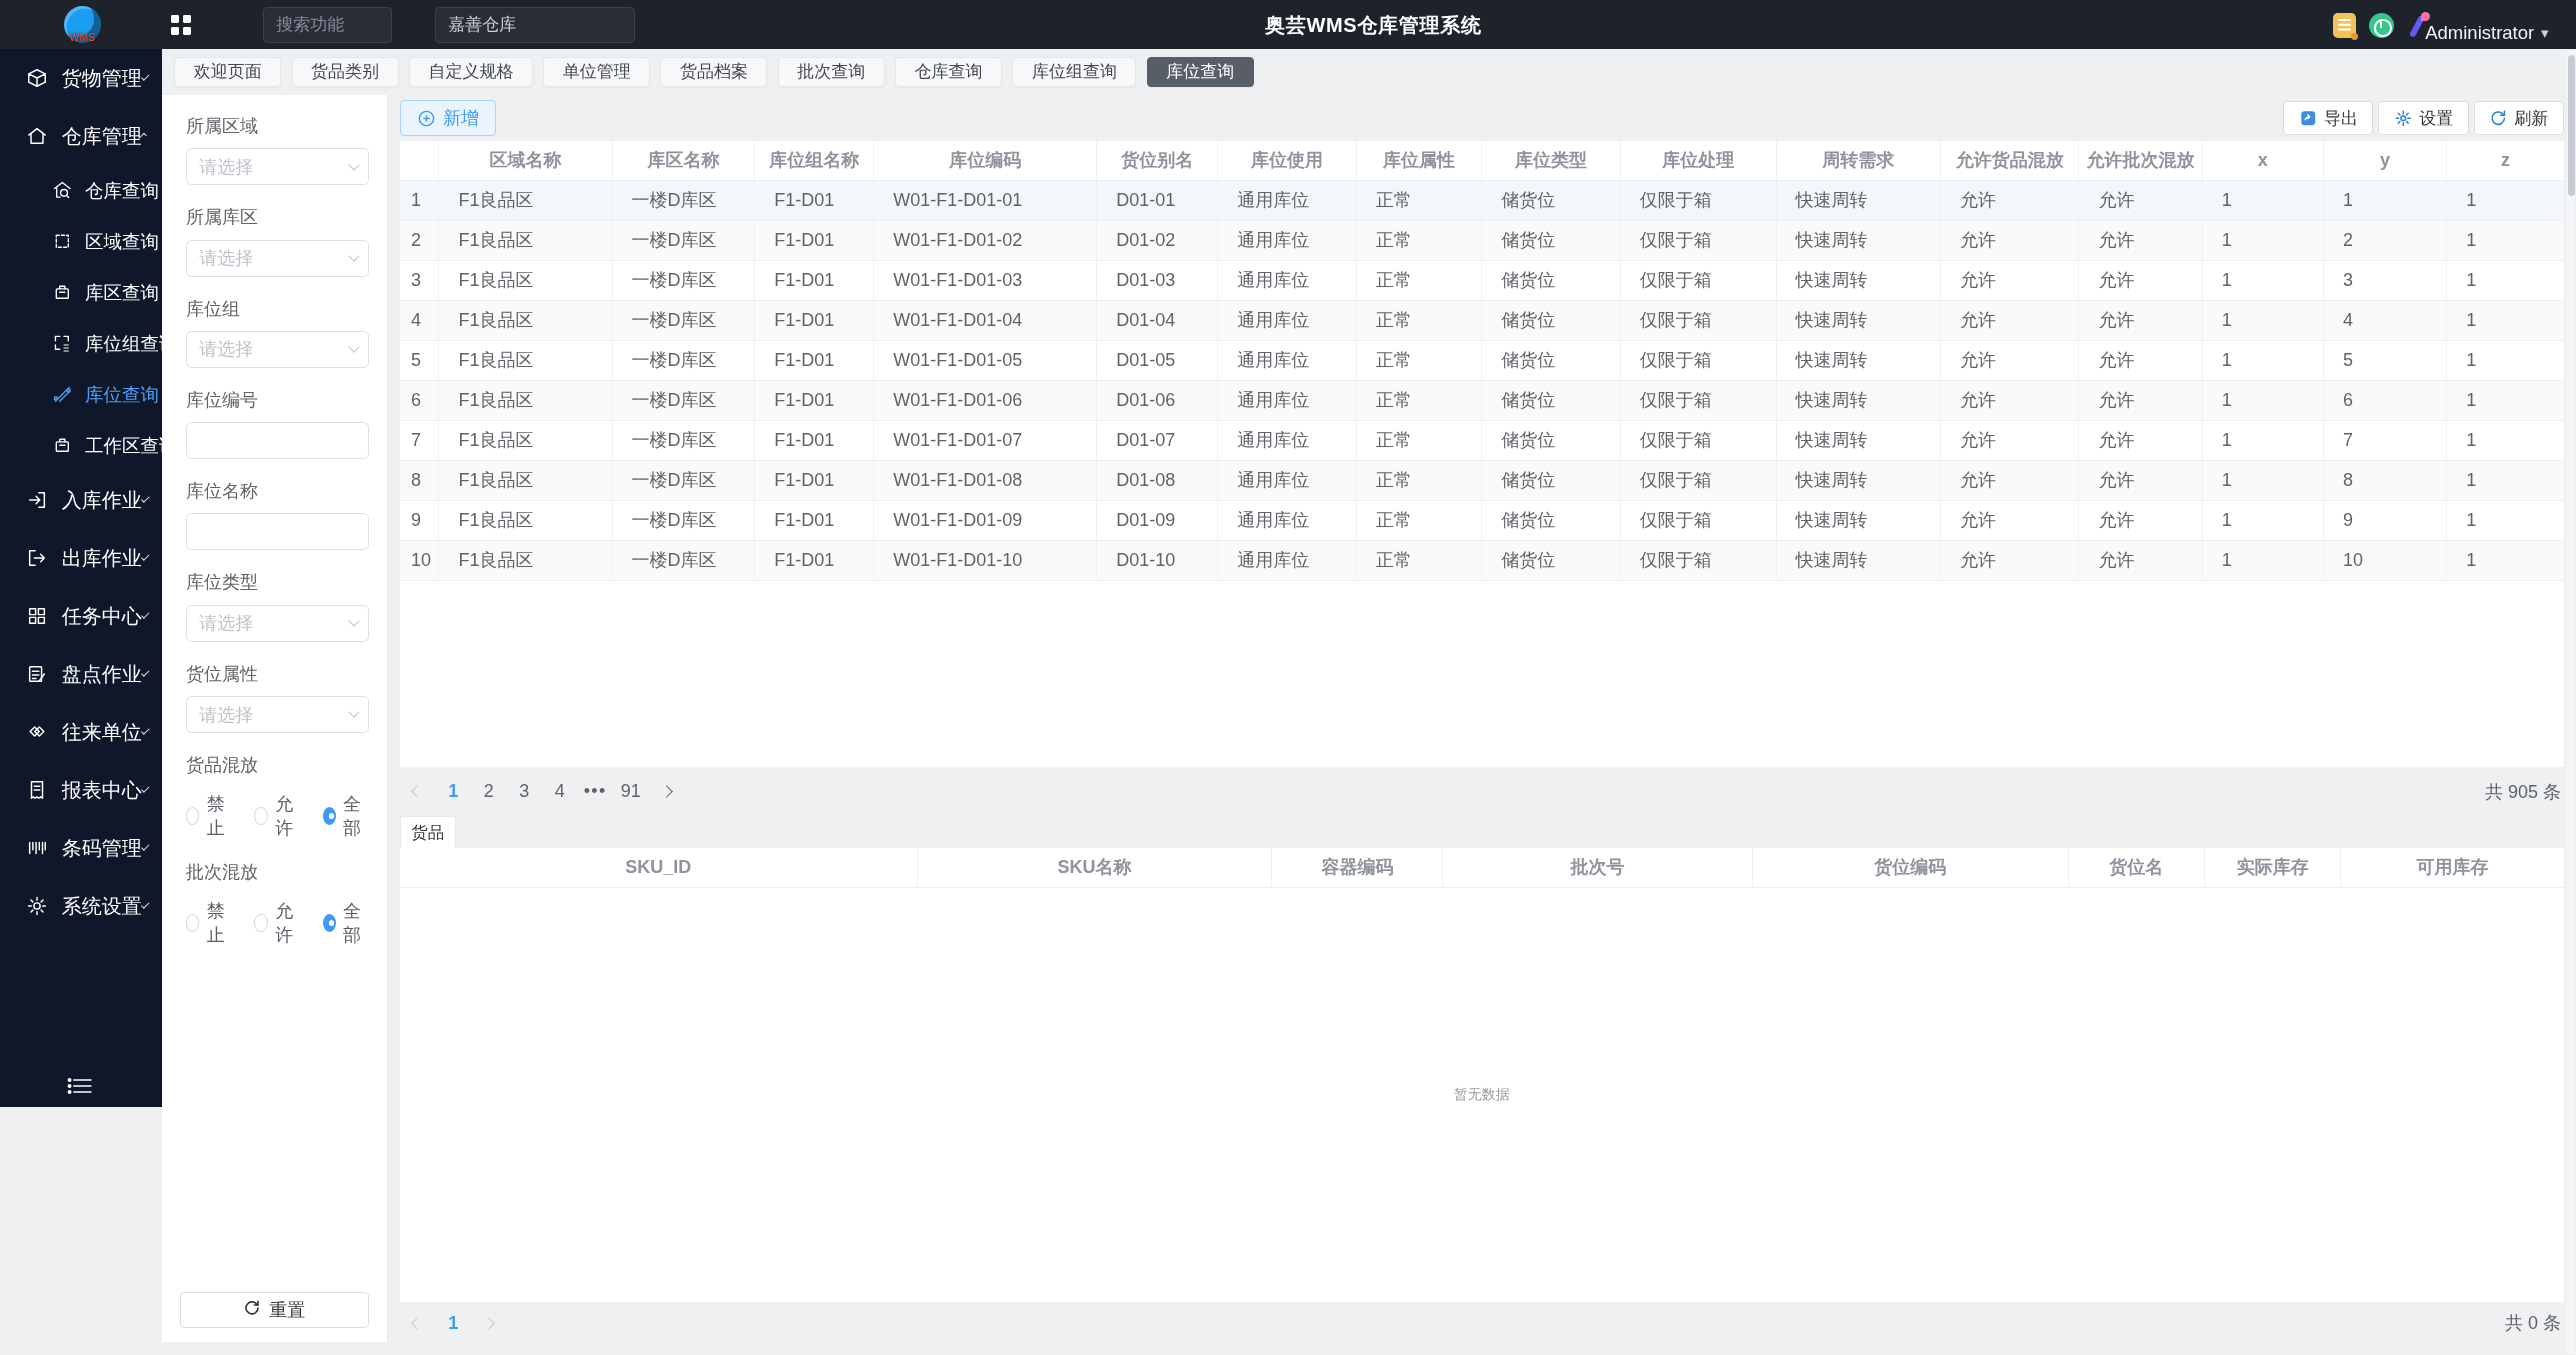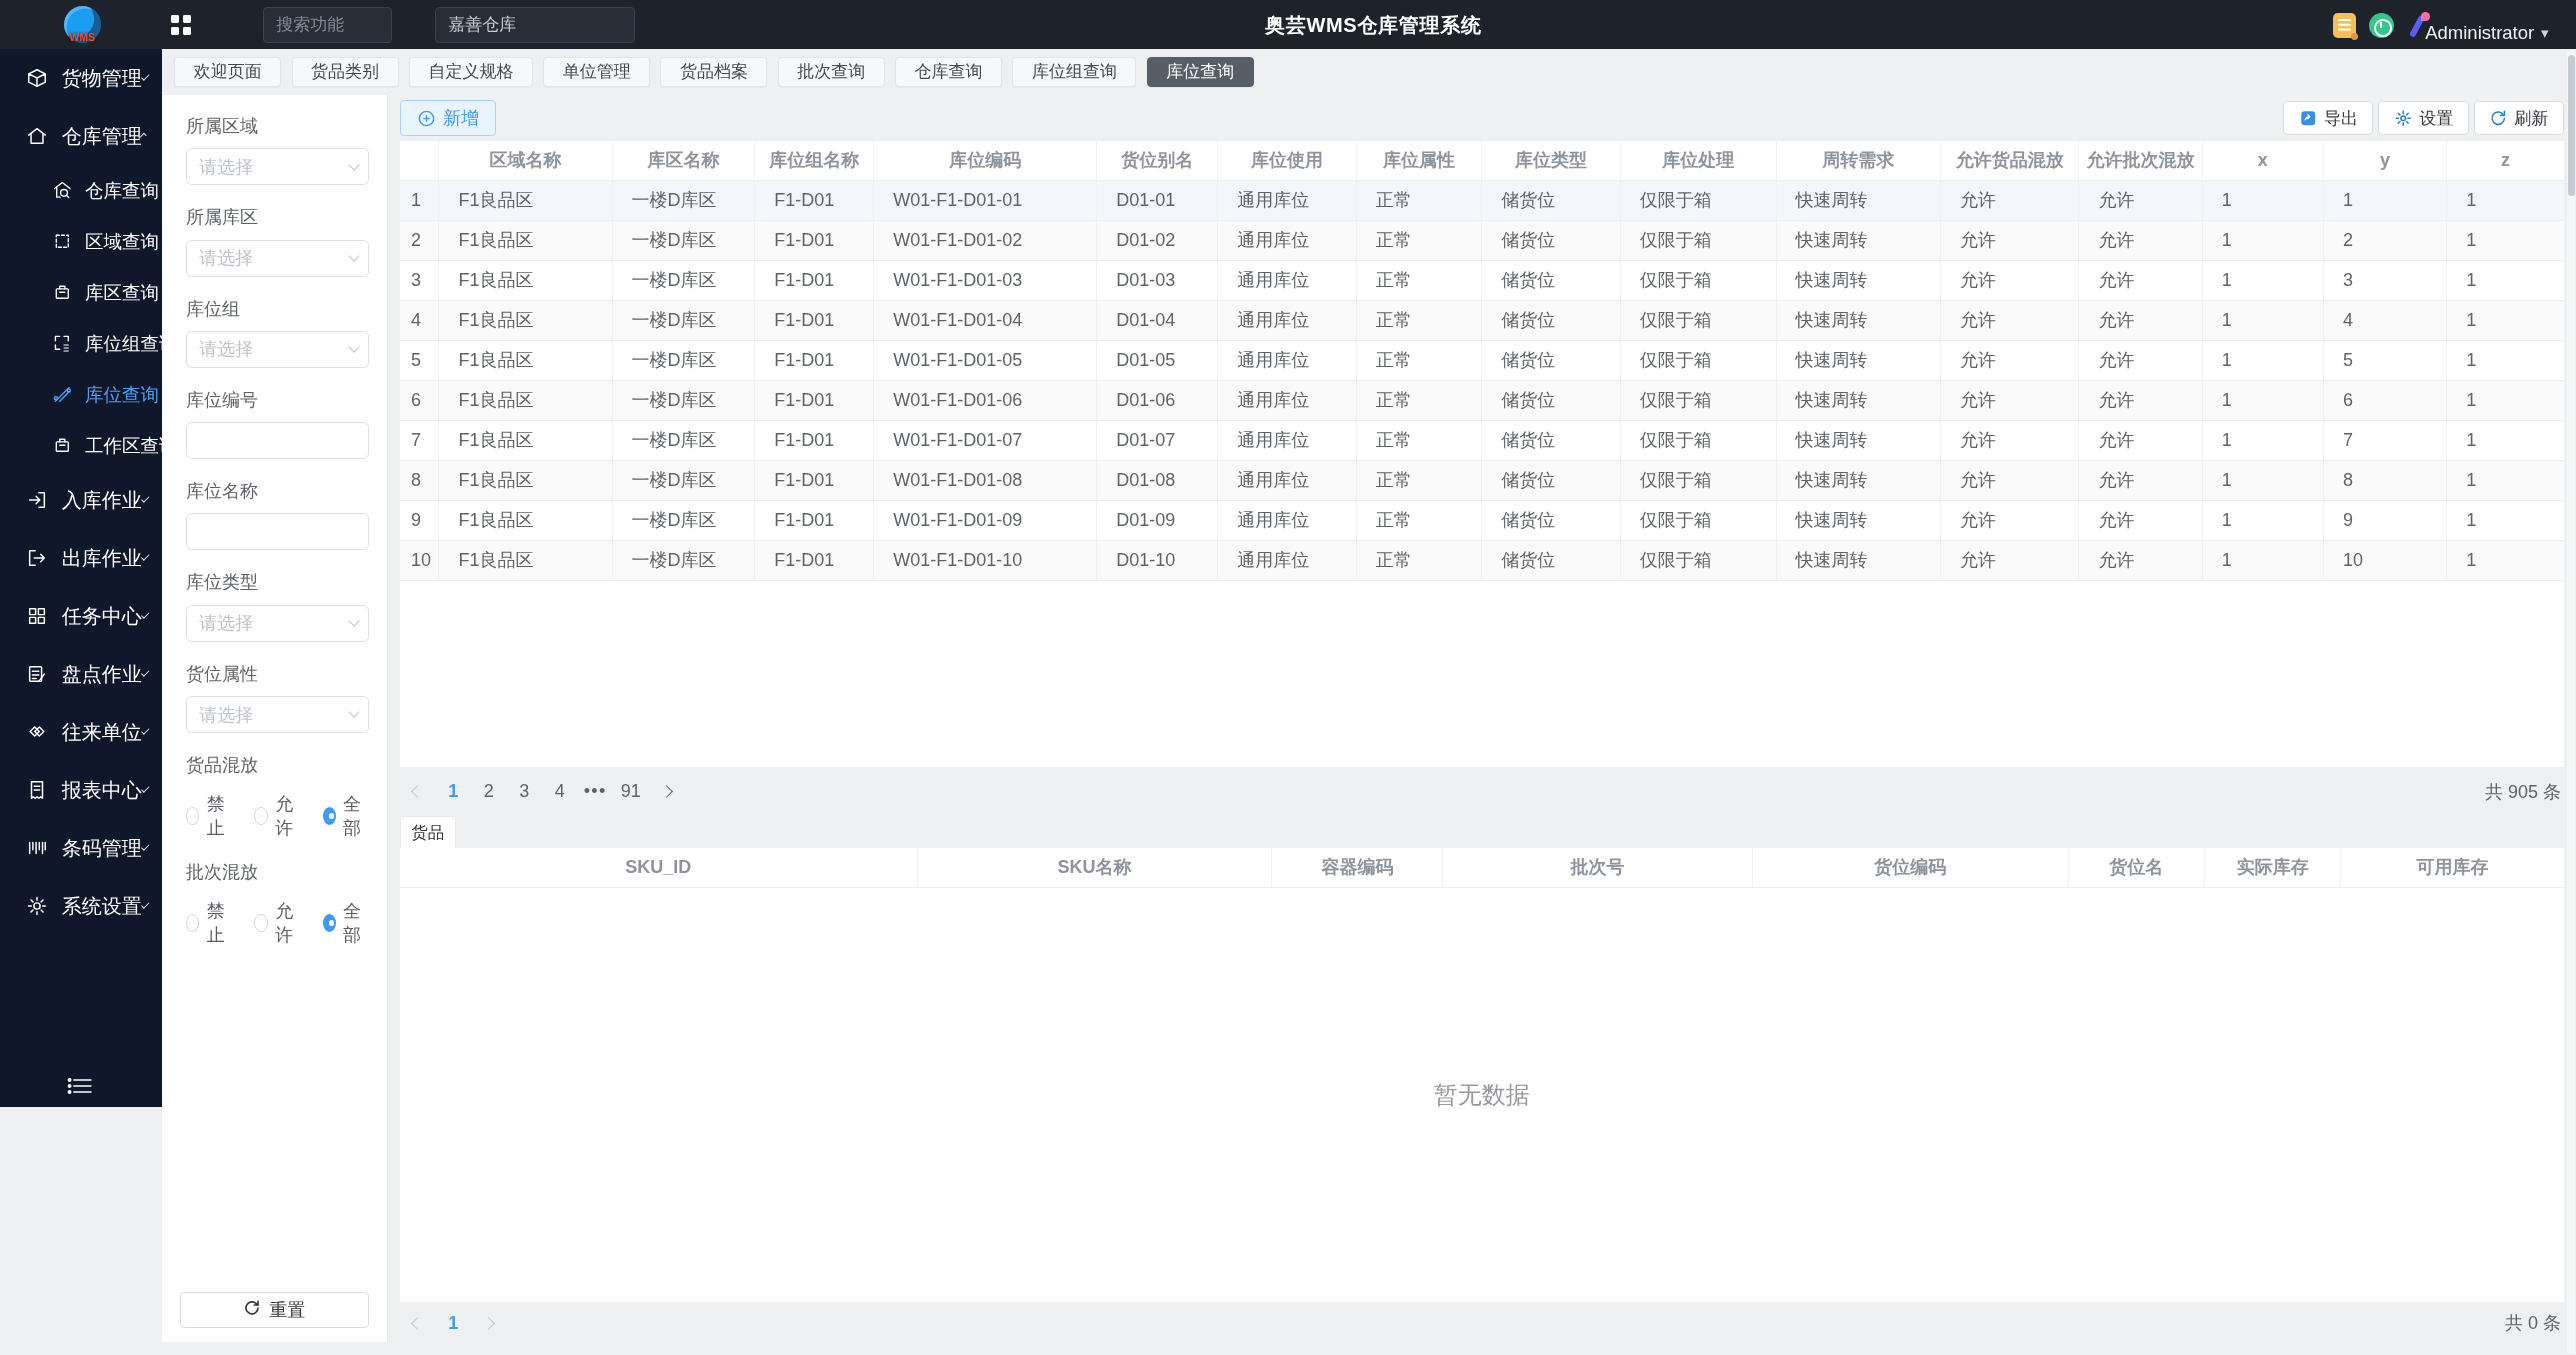--- a/index.html
+++ b/index.html
@@ -4,21 +4,21 @@
 <style>
   * { margin:0; padding:0; box-sizing:border-box; }
   html,body { width:2576px; height:1355px; overflow:hidden; }
   body { font-family:"Liberation Sans","DejaVu Sans",sans-serif; background:#eef0f2; position:relative; }
 
   
   .topbar { position:absolute; left:0; top:0; width:2576px; height:49px; background:#1e222b; z-index:30; }
   .logo { position:absolute; left:64px; top:6.2px; width:37px; height:37px; border-radius:50%;
           background:#1b9ef2; box-shadow:inset -6.9px -5.5px 0 rgba(10,20,40,.45), inset 2.7px 2.7px 0 rgba(255,255,255,.25); }
   .logo-wms { position:absolute; left:50%; bottom:0px; transform:translateX(-50%);
-          font-size:10.3px; font-weight:bold; color:#ff4d2e; letter-spacing:0.3px; text-shadow:0 0 2.7px #10131a; }
+          font-size:10.3px; font-weight:normal; color:#ff4d2e; letter-spacing:0.3px; text-shadow:0 0 2.7px #10131a; }
   .apps-icon { position:absolute; left:171px; top:15px; display:grid; grid-template-columns:8.2px 8.2px; grid-auto-rows:8.2px; gap:3.4px; }
   .apps-icon span { background:#fff; border-radius:1.4px; }
   .tb-input { position:absolute; top:6.9px; height:36px; background:#282d37; border:0.7px solid #3a4150; border-radius:4.1px;
           color:#c9ced6; font-size:17px; padding:0 12.3px; outline:none; }
   .tb-input::placeholder { color:#868c98; }
   .tb-search { left:263px; width:129px; }
   .tb-wh { left:435px; width:200px; }
   .tb-title { position:absolute; left:1265px; top:50%; transform:translateY(-50%); color:#fff; font-size:20px; font-weight:bold; letter-spacing:0.7px; }
   .tray { position:absolute; right:145px; top:12.3px; display:flex; gap:12.3px; align-items:center; }
   .tray-note { width:23px; height:25px; background:#f2c259; border-radius:4.8px; position:relative; }
@@ -107,21 +107,21 @@
   .pg-chev.right { transform:rotate(-135deg); }
   .pg.dim .pg-chev { border-color:#c2c6cd; }
   .pg.dots { letter-spacing:1.4px; color:#5f6368; }
   .pager-total { font-size:18px; color:#5f6368; }
 
   .detail-tabs { height:32px; display:flex; align-items:flex-end; }
   .dtab { height:32px; background:#fff; border:0.7px solid #e6e8ec; border-bottom:none; border-radius:4.1px 4.1px 0 0;
          display:flex; align-items:center; padding:0 10.3px; font-size:16.5px; color:#33353a; cursor:pointer; }
   .detail-card { background:#fff; height:454px; display:flex; flex-direction:column; }
   .empty-wrap { flex:1; display:flex; align-items:center; justify-content:center; }
-  .empty-text { font-size:24px; color:#97999e; }
+  .empty-text { font-size:14px; color:#97999e; }
 
   
   .vscroll { position:absolute; right:0.7px; top:51px; width:8.2px; height:1303px; background:#f5f6f8; z-index:40; }
   .vscroll .thumb { width:6.9px; margin:4.1px auto 0; height:141px; background:#c6cad1; border-radius:4.1px; }
 </style>
 </head>
 <body>
 
 <header class="topbar">
   <div class="logo">

